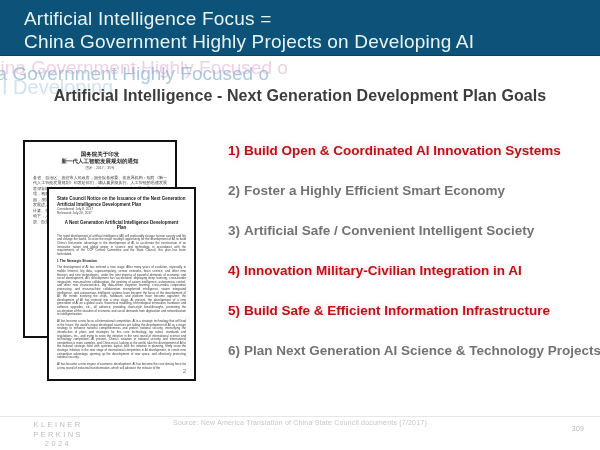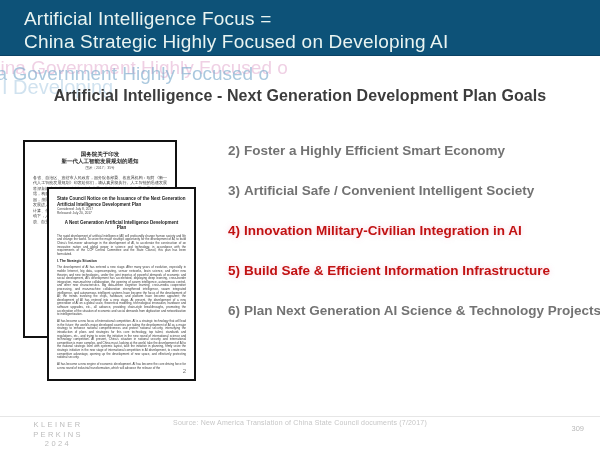--- a/index.html
+++ b/index.html
@@ -54,21 +54,21 @@
           font-size:7px;color:#c6c6c6;letter-spacing:.2px;}
   .pageno{position:absolute;right:16px;top:424px;font-size:7.5px;color:#b9b9b9;}
 </style>
 </head>
 <body>
 
 <div class="slide">
 
   <div class="hdr">
     <div class="hline">Artificial Intelligence Focus =</div>
-    <div class="hline">China Strategic Highly Focused on Developing AI</div>
+    <div class="hline">China Government Highly Projects on Developing AI</div>
   </div>
 
   <div class="ghost g1">hina Government Highly Focused o</div>
   <div class="ghost g2">na Government Highly Focused o</div>
   <div class="ghost g3">I Developing</div>
 
   <h1 class="title">Artificial Intelligence - Next Generation Development Plan Goals</h1>
 
   <div class="doc doc-back">
     <div class="shrink">
@@ -88,20 +88,23 @@
       <p class="en-para">The rapid development of artificial intelligence (AI) will profoundly change human society and life and change the world. To seize the major strategic opportunity for the development of AI, to build China's first-mover advantage in the development of AI, to accelerate the construction of an innovative nation and global power in science and technology, in accordance with the requirements of the CCP Central Committee and the State Council, this plan has been formulated.</p>
       <div class="en-sec">I. The Strategic Situation</div>
       <p class="en-para">The development of AI has entered a new stage. After many years of evolution, especially in mobile Internet, big data, supercomputing, sensor networks, brain science, and other new theories and new technologies, under the joint impetus of powerful demands of economic and social development, AI's development has accelerated, displaying deep learning, cross-border integration, man-machine collaboration, the opening of swarm intelligence, autonomous control, and other new characteristics. Big data-driven cognitive learning, cross-media cooperative processing, and man-machine collaboration strengthened intelligence, swarm integrated intelligence, and autonomous intelligent systems have become the focus of the development of AI; the trends involving the chips, hardware, and platform have become apparent; the development of AI has entered into a new stage. At present, the development of a new generation of AI on a global scale, theoretical modeling, technological innovation, hardware and software upgrades, etc., all advance, providing chain-style breakthroughs, promoting the acceleration of the situation of economic and social demands from digitization and networkization to intelligentization.</p>
       <p class="en-para">AI has become a new focus of international competition. AI is a strategic technology that will lead in the future; the world's major developed countries are taking the development of AI as a major strategy to enhance national competitiveness and protect national security, intensifying the introduction of plans and strategies for this core technology, top talent, standards and regulations, etc., and trying to seize the initiative in the new round of international science and technology competition. At present, China's situation in national security and international competition is more complex, and China must, looking at the world, take the development of AI to the national strategic level with systemic layout, take the initiative in planning, firmly seize the strategic initiative in the new stage of international competition in AI development, to create new competitive advantage, opening up the development of new space, and effectively protecting national security.</p>
       <p class="en-para">AI has become a new engine of economic development. AI has become the core driving force for a new round of industrial transformation, which will advance the release of the</p>
     </div>
     <div class="doc-pg">2</div>
   </div>
 
   <div class="goals">
+    <div class="goal hl">
+      <span class="num">1)</span><span>Build Open &amp; Coordinated AI Innovation Systems</span>
+    </div>
     <div class="goal muted">
       <span class="num">2)</span><span>Foster a Highly Efficient Smart Economy</span>
     </div>
     <div class="goal muted">
       <span class="num">3)</span><span>Artificial Safe / Convenient Intelligent Society</span>
     </div>
     <div class="goal hl">
       <span class="num">4)</span><span>Innovation Military-Civilian Integration in AI</span>
     </div>
     <div class="goal hl">

